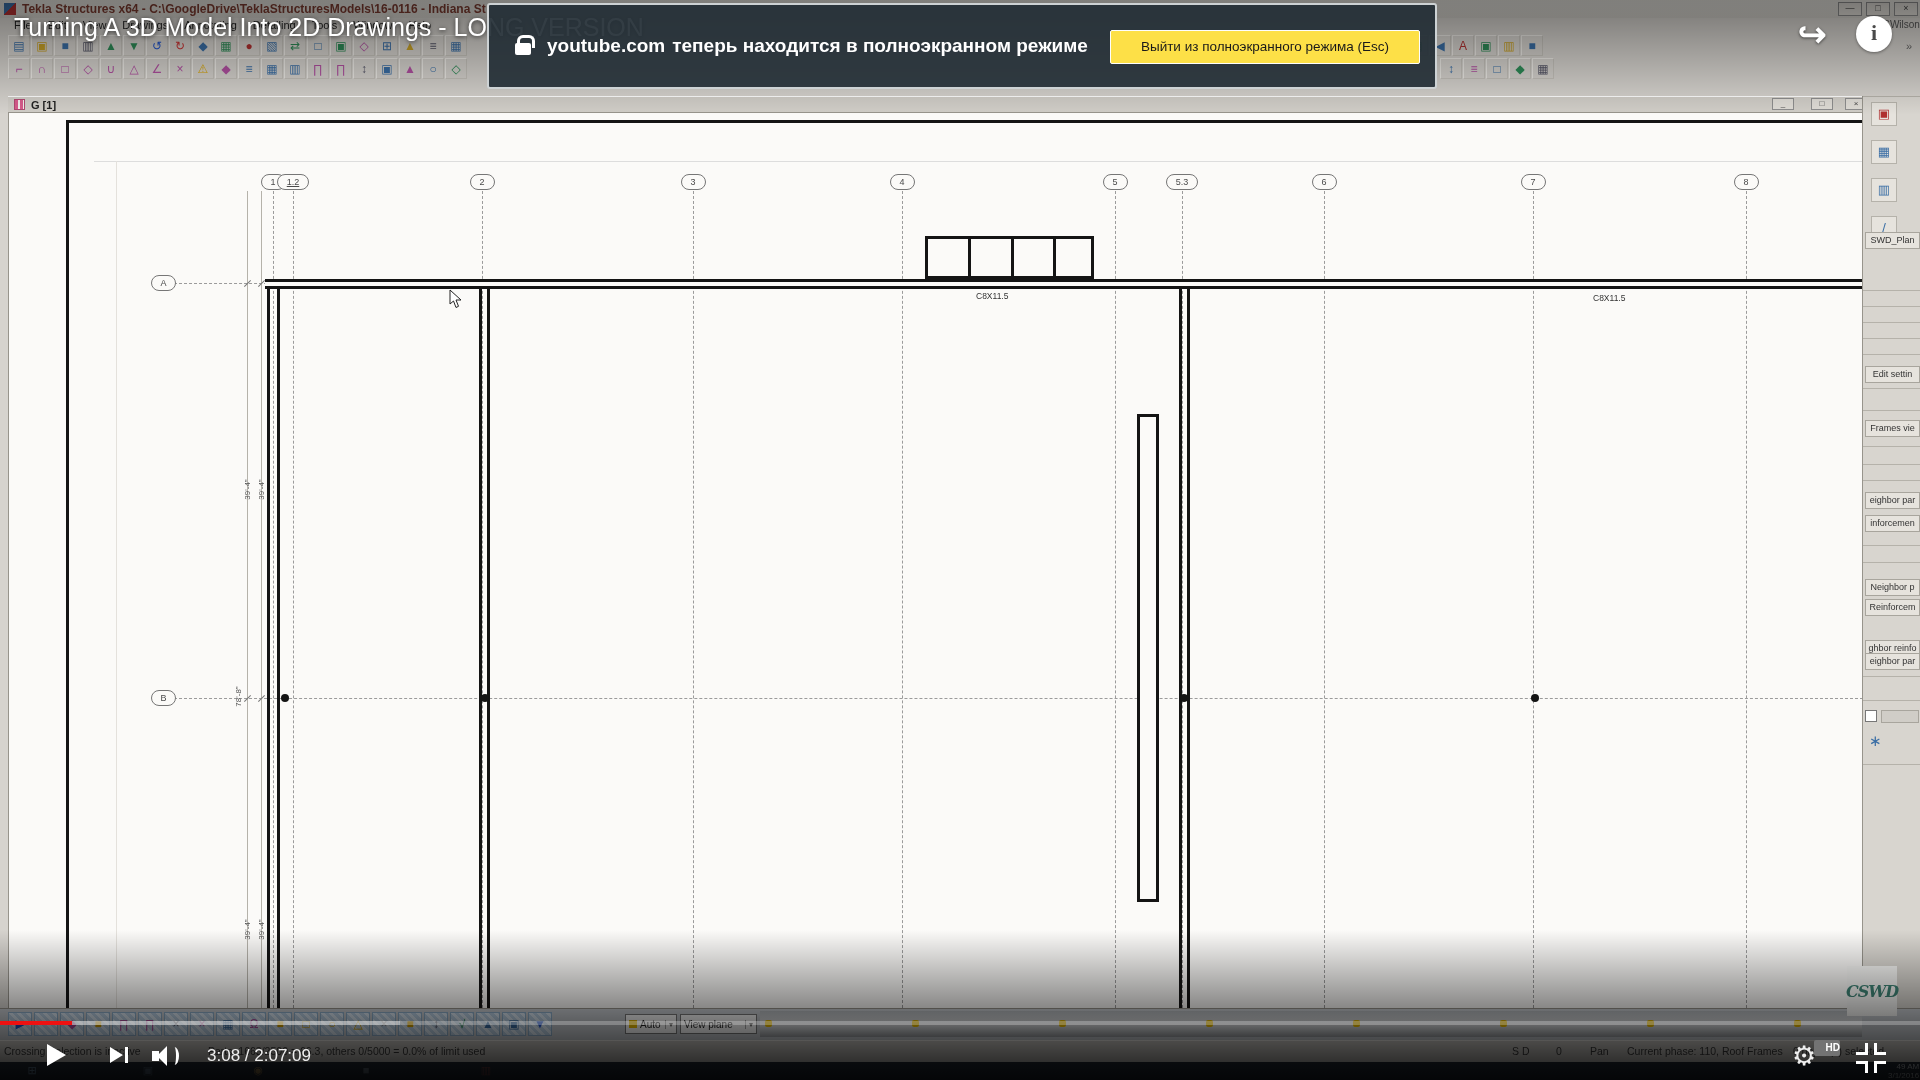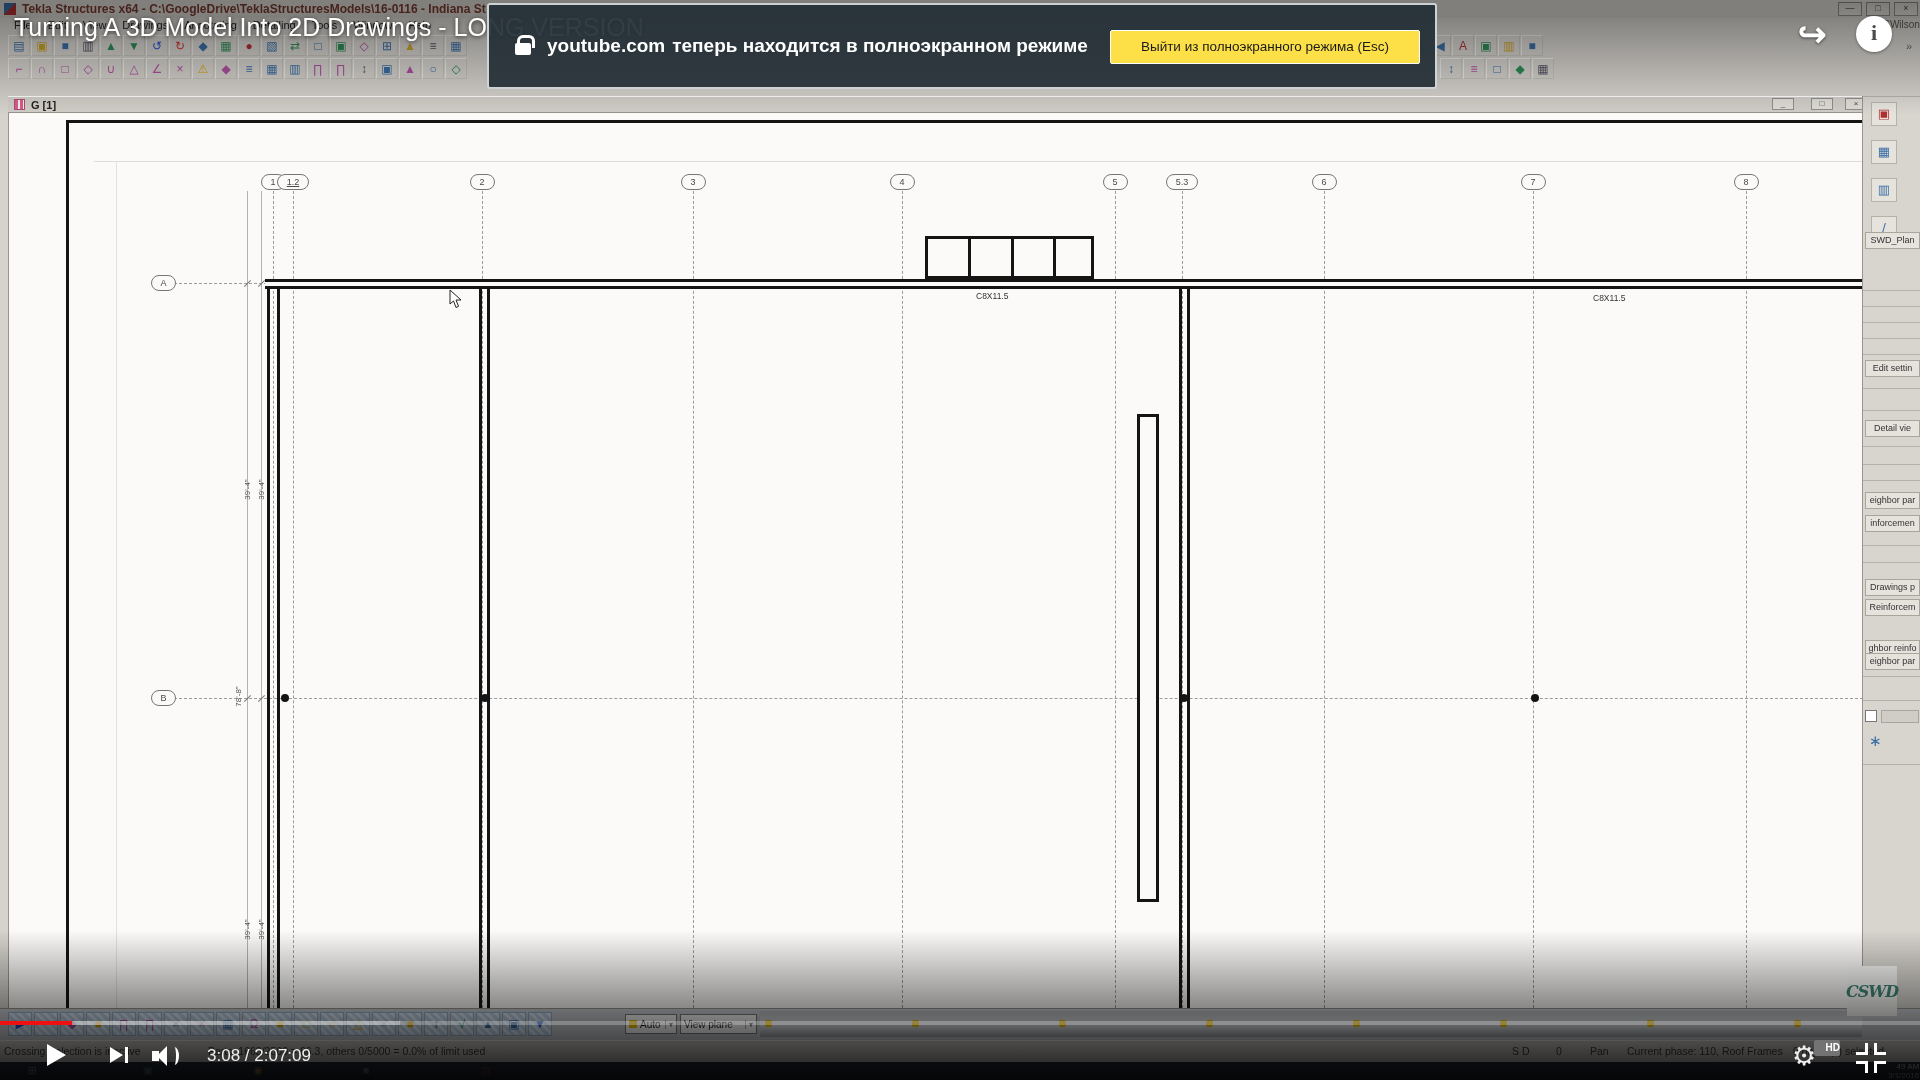--- a/index.html
+++ b/index.html
@@ -261,25 +261,25 @@
     <div class="abs sb-sep" style="top: 314px;"></div>
     <div class="abs sb-sep" style="top: 350px;"></div>
     <div class="abs sb-sep" style="top: 368px;"></div>
     <div class="abs sb-sep" style="top: 384px;"></div>
     <div class="abs sb-sep" style="top: 449px;"></div>
     <div class="abs sb-sep" style="top: 466px;"></div>
     <div class="abs sb-sep" style="top: 580px;"></div>
     <div class="abs sb-sep" style="top: 604px;"></div>
     <div class="abs sb-sep" style="top: 668px;"></div>
     <div class="abs sb-item" style="top: 136px;">SWD_Plan</div>
-    <div class="abs sb-item" style="top: 264px;">Edit settin</div>
-    <div class="abs sb-item" style="top: 324px;">Detail vie</div>
+    <div class="abs sb-item" style="top: 270px;">Edit settin</div>
+    <div class="abs sb-item" style="top: 324px;">Frames vie</div>
     <div class="abs sb-item" style="top: 396px;">eighbor par</div>
     <div class="abs sb-item" style="top: 419px;">inforcemen</div>
-    <div class="abs sb-item" style="top: 483px;">Drawings p</div>
+    <div class="abs sb-item" style="top: 483px;">Neighbor p</div>
     <div class="abs sb-item" style="top: 503px;">Reinforcem</div>
     <div class="abs sb-item" style="top: 544px;">ghbor reinfo</div>
     <div class="abs sb-item" style="top: 557px;">eighbor par</div>
   </div>
 
 <div id="btoolbar">
   <div id="tbB">
       <div class="bic"><span style="color:#2255cc">▶</span></div>
       <div class="bic"><span style="color:#555566">─</span></div>
       <div class="bic"><span style="color:#b050a0">◆</span></div>

